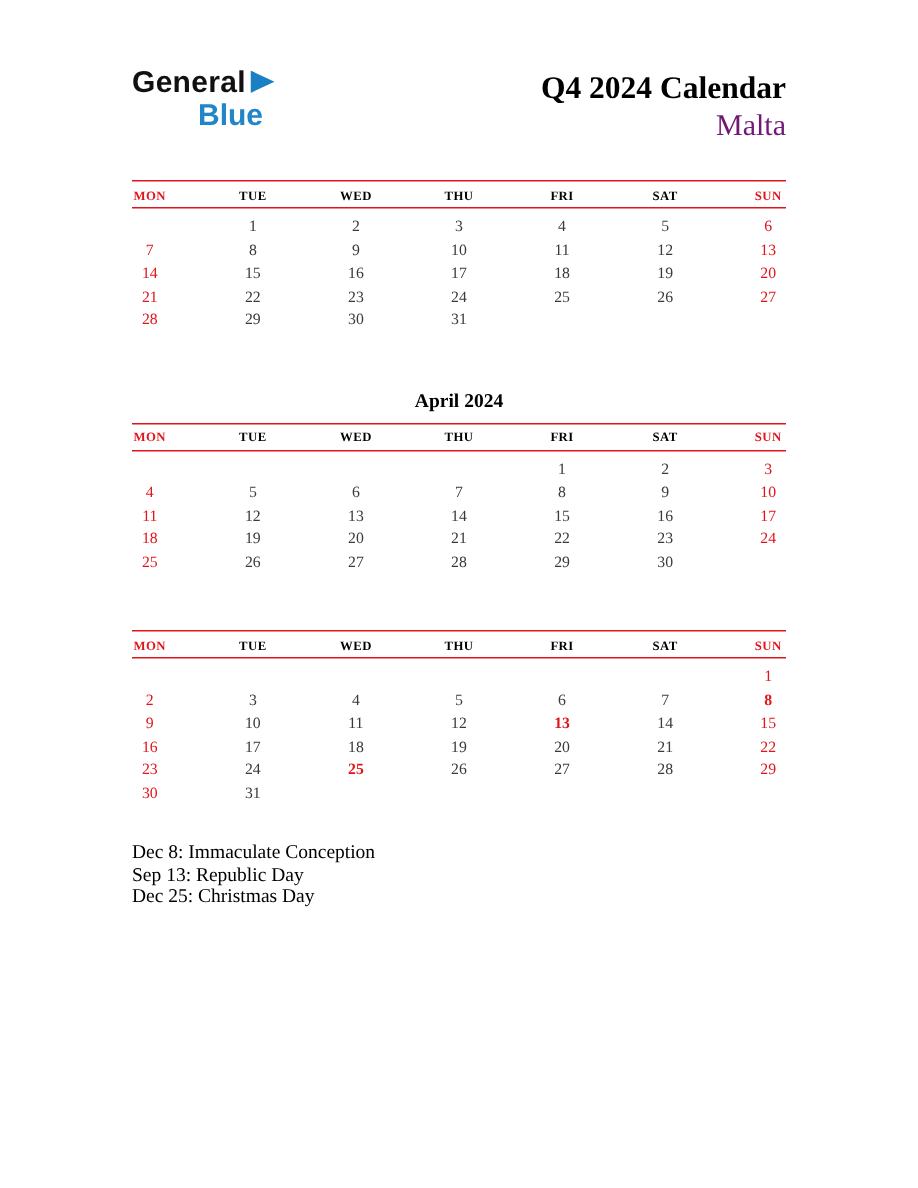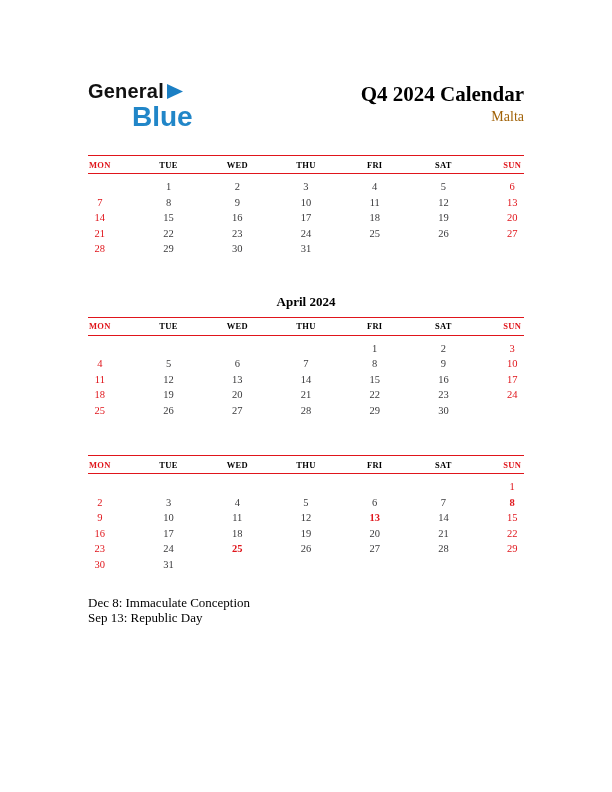--- a/index.html
+++ b/index.html
@@ -2,35 +2,35 @@
 <html style="--red: #e0151b; --blue: #2186c8;"><head>
 <meta charset="utf-8">
 <style>
   html, body { margin: 0; padding: 0; background: #ffffff; }
   .page {
     width: 612px;
     height: 792px;
     margin: 0 auto;
     background: #ffffff;
     box-sizing: border-box;
-    padding: 80px 88px 0 88px;
+    padding: 44px 88px 0 88px;
     font-family: "Liberation Serif", serif;
     color: #222;
     overflow: hidden;
   }
 
   
   .header { display: flex; justify-content: space-between; align-items: flex-start; }
   .logo { font-family: "Liberation Sans", sans-serif; line-height: 1; }
   .logo-line1 { display: flex; align-items: center; font-size: 20px; font-weight: 700; color: #111111; letter-spacing: 0.2px; }
   .logo-tri { margin-left: 3px; margin-top: 2px; }
-  .logo-line2 { font-size: 28px; font-weight: 700; margin-left: 44px; margin-top: 1px; color: var(--blue, #2186c8); }
+  .logo-line2 { font-size: 20px; font-weight: 700; margin-left: 44px; margin-top: 1px; color: var(--blue, #2186c8); }
   .title-block { text-align: right; margin-top: 2px; }
   .page-title { font-size: 21px; font-weight: 700; color: #000; line-height: 1.15; }
-  .page-subtitle { font-size: 14px; color: #a16207; margin-top: 3px; }
+  .page-subtitle { font-size: 20px; color: #701a75; margin-top: 3px; }
 
   
   .months { margin-top: 24px; }
   .month + .month { margin-top: 37px; }
   .month-title { text-align: center; font-size: 13px; font-weight: 700; color: #000; margin-bottom: 7px; }
   .grid-row { display: grid; grid-template-columns: repeat(7, 1fr); gap: 45px; }
   .header-row {
     border-top: 1.5px solid var(--red, #e0151b);
     border-bottom: 1.5px solid var(--red, #e0151b);
     padding: 3.5px 0;
@@ -252,15 +252,16 @@
             <div class="cell date"></div>
             <div class="cell date red"></div>
           </div>
         </div>
       </section>
     </div>
 
   <div class="notes">
       <div class="note">Dec 8: Immaculate Conception</div>
       <div class="note">Sep 13: Republic Day</div>
+      <div class="note">Dec 25: Christmas Day</div>
     </div>
 
 </div>
 
 </body></html>

